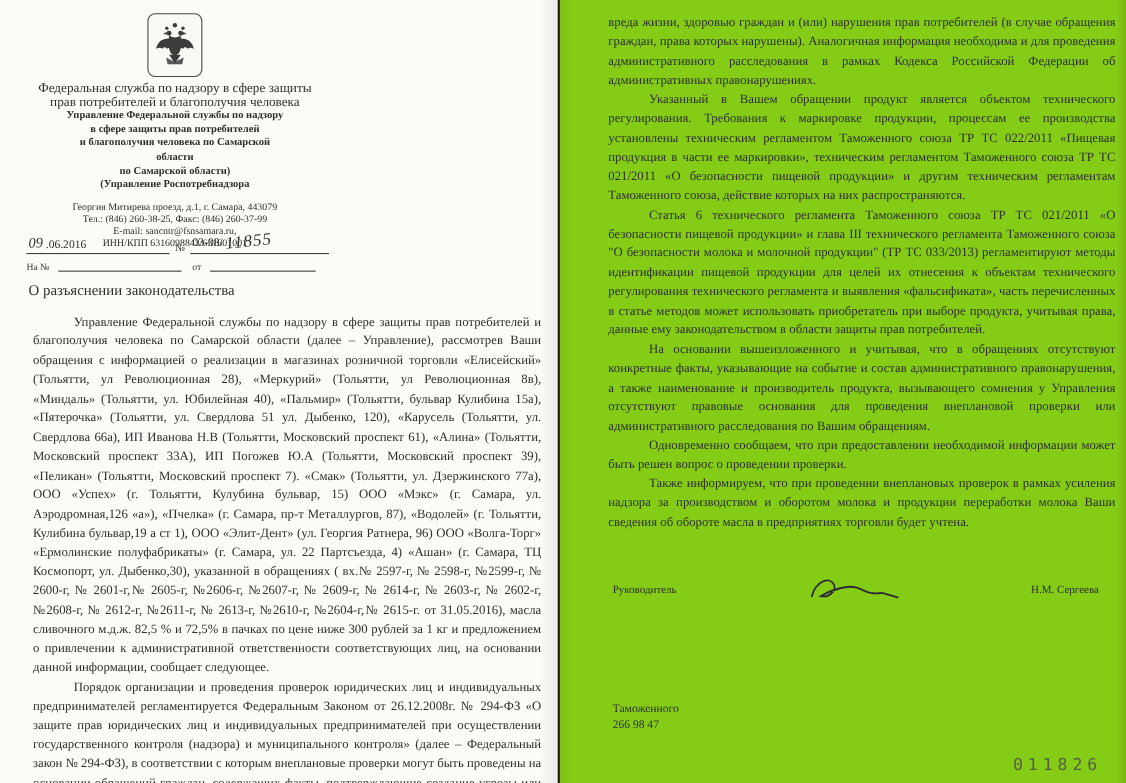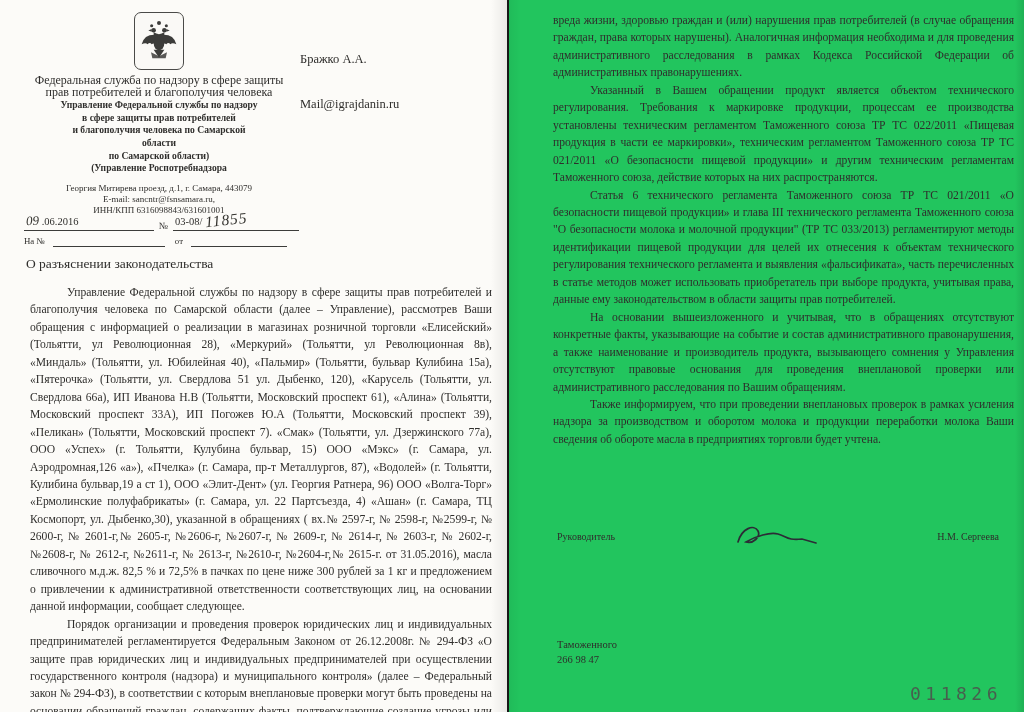--- a/index.html
+++ b/index.html
@@ -1,20 +1,20 @@
 <!DOCTYPE html>
 <html><head>
 <meta charset="utf-8">
 <style>
   html,body{margin:0;padding:0;background:#e9e8e4;}
   .sheet{position:relative;width:1024px;height:712px;background:#fbfaf7;overflow:hidden;
          font-family:"Liberation Serif",serif;color:#2f2e2c;}
   .page{position:absolute;top:0;height:712px;}
   .page-left{left:0;width:507px;background:#fcfbf8;}
-  .page-right{left:509px;width:515px;background:#22c55e;}
+  .page-right{left:509px;width:515px;background:#84cc16;}
   .page-left::after{content:"";position:absolute;right:0;top:0;width:16px;height:100%;
          background:linear-gradient(to right,rgba(0,0,0,0),rgba(0,0,0,.07));}
   .page-right::before{content:"";position:absolute;left:0;top:0;width:12px;height:100%;
          background:linear-gradient(to left,rgba(0,0,0,0),rgba(0,0,0,.05));}
   .page-right::after{content:"";position:absolute;right:0;top:0;width:9px;height:100%;
          background:linear-gradient(to left,rgba(0,0,0,.10),rgba(0,0,0,0));}
   .divider{position:absolute;left:507px;top:0;width:2px;height:712px;background:#181818;z-index:5;}
 
   
   .lh{position:absolute;left:22px;top:12px;width:274px;text-align:center;}
@@ -31,42 +31,42 @@
 
   
   .dateline{position:absolute;left:24px;top:211px;width:278px;display:flex;align-items:flex-end;font-size:10.5px;}
   .seg{border-bottom:1.1px solid #3c3c3a;padding:0 2px 1px 2px;}
   .seg-date{width:126px;text-align:left;}
   .seg-num{width:122px;text-align:left;}
   .hw{font-style:italic;font-size:13px;color:#34332f;display:inline-block;transform:rotate(-3deg);}
   .hw-big{font-style:italic;font-size:15.5px;color:#34332f;display:inline-block;transform:rotate(-6deg);letter-spacing:1px;}
   .b{font-weight:normal;}
   .no-sign{margin:0 5px;font-size:9.5px;}
-  .refline{position:absolute;left:24px;top:236px;display:flex;align-items:flex-start;font-size:8.8px;}
+  .refline{position:absolute;left:24px;top:236px;display:flex;align-items:center;font-size:8.8px;}
   .blank{display:inline-block;border-bottom:1.1px solid #3c3c3a;height:10px;}
   .blank1{width:112px;margin:0 10px 0 8px;}
   .blank2{width:96px;margin-left:8px;}
 
   .subject{position:absolute;left:26px;top:256px;font-size:13.5px;}
 
   
   .bodytext{position:absolute;text-align:justify;font-size:11.6px;line-height:17.45px;}
   .bodytext p{margin:0;text-indent:37px;}
   .bodytext p.cont{text-indent:0;}
   .body-l{left:30px;top:284px;width:462px;}
   .body-r{left:44px;top:12px;width:461px;}
 
   
   .sig-row{position:absolute;left:48px;top:518px;width:442px;display:flex;align-items:center;justify-content:space-between;font-size:10px;}
   .sig-scribble svg{width:96px;height:34px;}
 
   .executor{position:absolute;left:48px;top:638px;font-size:10.5px;line-height:14.5px;}
 
   .stamp{position:absolute;right:22px;bottom:8px;font-family:"DejaVu Sans Mono",monospace;
-         font-size:18px;letter-spacing:4.5px;color:#4e4e4c;opacity:.85;}
+         font-size:15px;letter-spacing:4.5px;color:#4e4e4c;opacity:.85;}
 </style>
 </head>
 <body>
 
 <div class="sheet">
 
   <div class="page page-left">
 
     <div class="lh">
       <div class="emblem">
@@ -91,29 +91,26 @@
       <div class="lh-agency">Федеральная служба по надзору в сфере защиты</div>
       <div class="lh-agency">прав потребителей и благополучия человека</div>
       <div class="lh-office">Управление Федеральной службы по надзору</div>
       <div class="lh-office">в сфере защиты прав потребителей</div>
       <div class="lh-office">и благополучия человека по Самарской</div>
       <div class="lh-office">области</div>
       <div class="lh-office">по Самарской области)</div>
       <div class="lh-office">(Управление Роспотребнадзора</div>
       <div class="lh-addr">
         <div>Георгия Митирева проезд, д.1, г. Самара, 443079</div>
+        <div>Тел.: (846) 260-38-25, Факс: (846) 260-37-99</div>
         <div>E-mail: sancntr@fsnsamara.ru,</div>
         <div>ИНН/КПП 6316098843/631601001</div>
       </div>
     </div>
 
-    <div class="recipient">
-      <div>Бражко А.А.</div>
-      <div class="email">Mail@igrajdanin.ru</div>
-    </div>
 
     <div class="dateline">
       <span class="seg seg-date"><span class="hw">09</span> <span class="b">.06.2016</span></span>
       <span class="no-sign">№</span>
       <span class="seg seg-num"><span class="b">03-08/</span> <span class="hw-big">11855</span></span>
     </div>
 
     <div class="refline">
       <span>На №</span>
       <span class="blank blank1"></span>
@@ -131,20 +128,21 @@
 
   <div class="divider"></div>
 
   <div class="page page-right">
 
     <div class="bodytext body-r">
       <p class="cont">вреда жизни, здоровью граждан и (или)  нарушения прав потребителей (в случае обращения граждан, права которых нарушены). Аналогичная информация необходима и для проведения административного расследования в рамках Кодекса Российской Федерации об административных правонарушениях.</p>
       <p>Указанный в Вашем обращении продукт является объектом технического регулирования. Требования к маркировке продукции, процессам ее производства установлены техническим регламентом Таможенного союза ТР ТС 022/2011 «Пищевая продукция в части ее маркировки», техническим регламентом Таможенного союза ТР ТС 021/2011 «О безопасности пищевой продукции» и другим техническим регламентам Таможенного союза, действие которых на них распространяются.</p>
       <p>Статья 6 технического регламента Таможенного союза ТР ТС 021/2011 «О безопасности пищевой продукции» и глава III технического регламента Таможенного союза "О безопасности молока и молочной продукции" (ТР ТС 033/2013) регламентируют методы идентификации пищевой продукции для целей их отнесения к объектам технического регулирования технического регламента и выявления «фальсификата», часть перечисленных в статье методов может использовать приобретатель при выборе продукта, учитывая права, данные ему законодательством в области защиты прав потребителей.</p>
       <p>На основании вышеизложенного и учитывая, что в обращениях отсутствуют конкретные факты, указывающие на событие и состав административного правонарушения, а также наименование и производитель продукта, вызывающего сомнения у Управления отсутствуют правовые основания для проведения внеплановой проверки или административного расследования по Вашим обращениям.</p>
+      <p>Одновременно сообщаем, что при предоставлении необходимой информации может быть решен вопрос о проведении проверки.</p>
       <p>Также информируем, что при проведении внеплановых проверок в рамках усиления надзора за производством и оборотом  молока и продукции переработки молока Ваши сведения об обороте масла в предприятиях торговли будет учтена.</p>
     </div>
 
     <div class="sig-row">
       <span>Руководитель</span>
       <span class="sig-scribble">
         <svg viewBox="0 0 96 34" aria-hidden="true">
           <path d="M10 24 C14 10 26 6 30 13 C33 19 25 26 18 24 C28 18 42 14 50 16 C58 18 60 23 74 21 L88 25" fill="none" stroke="#2c2c36" stroke-width="1.7" stroke-linecap="round"></path>
         </svg>
       </span>

